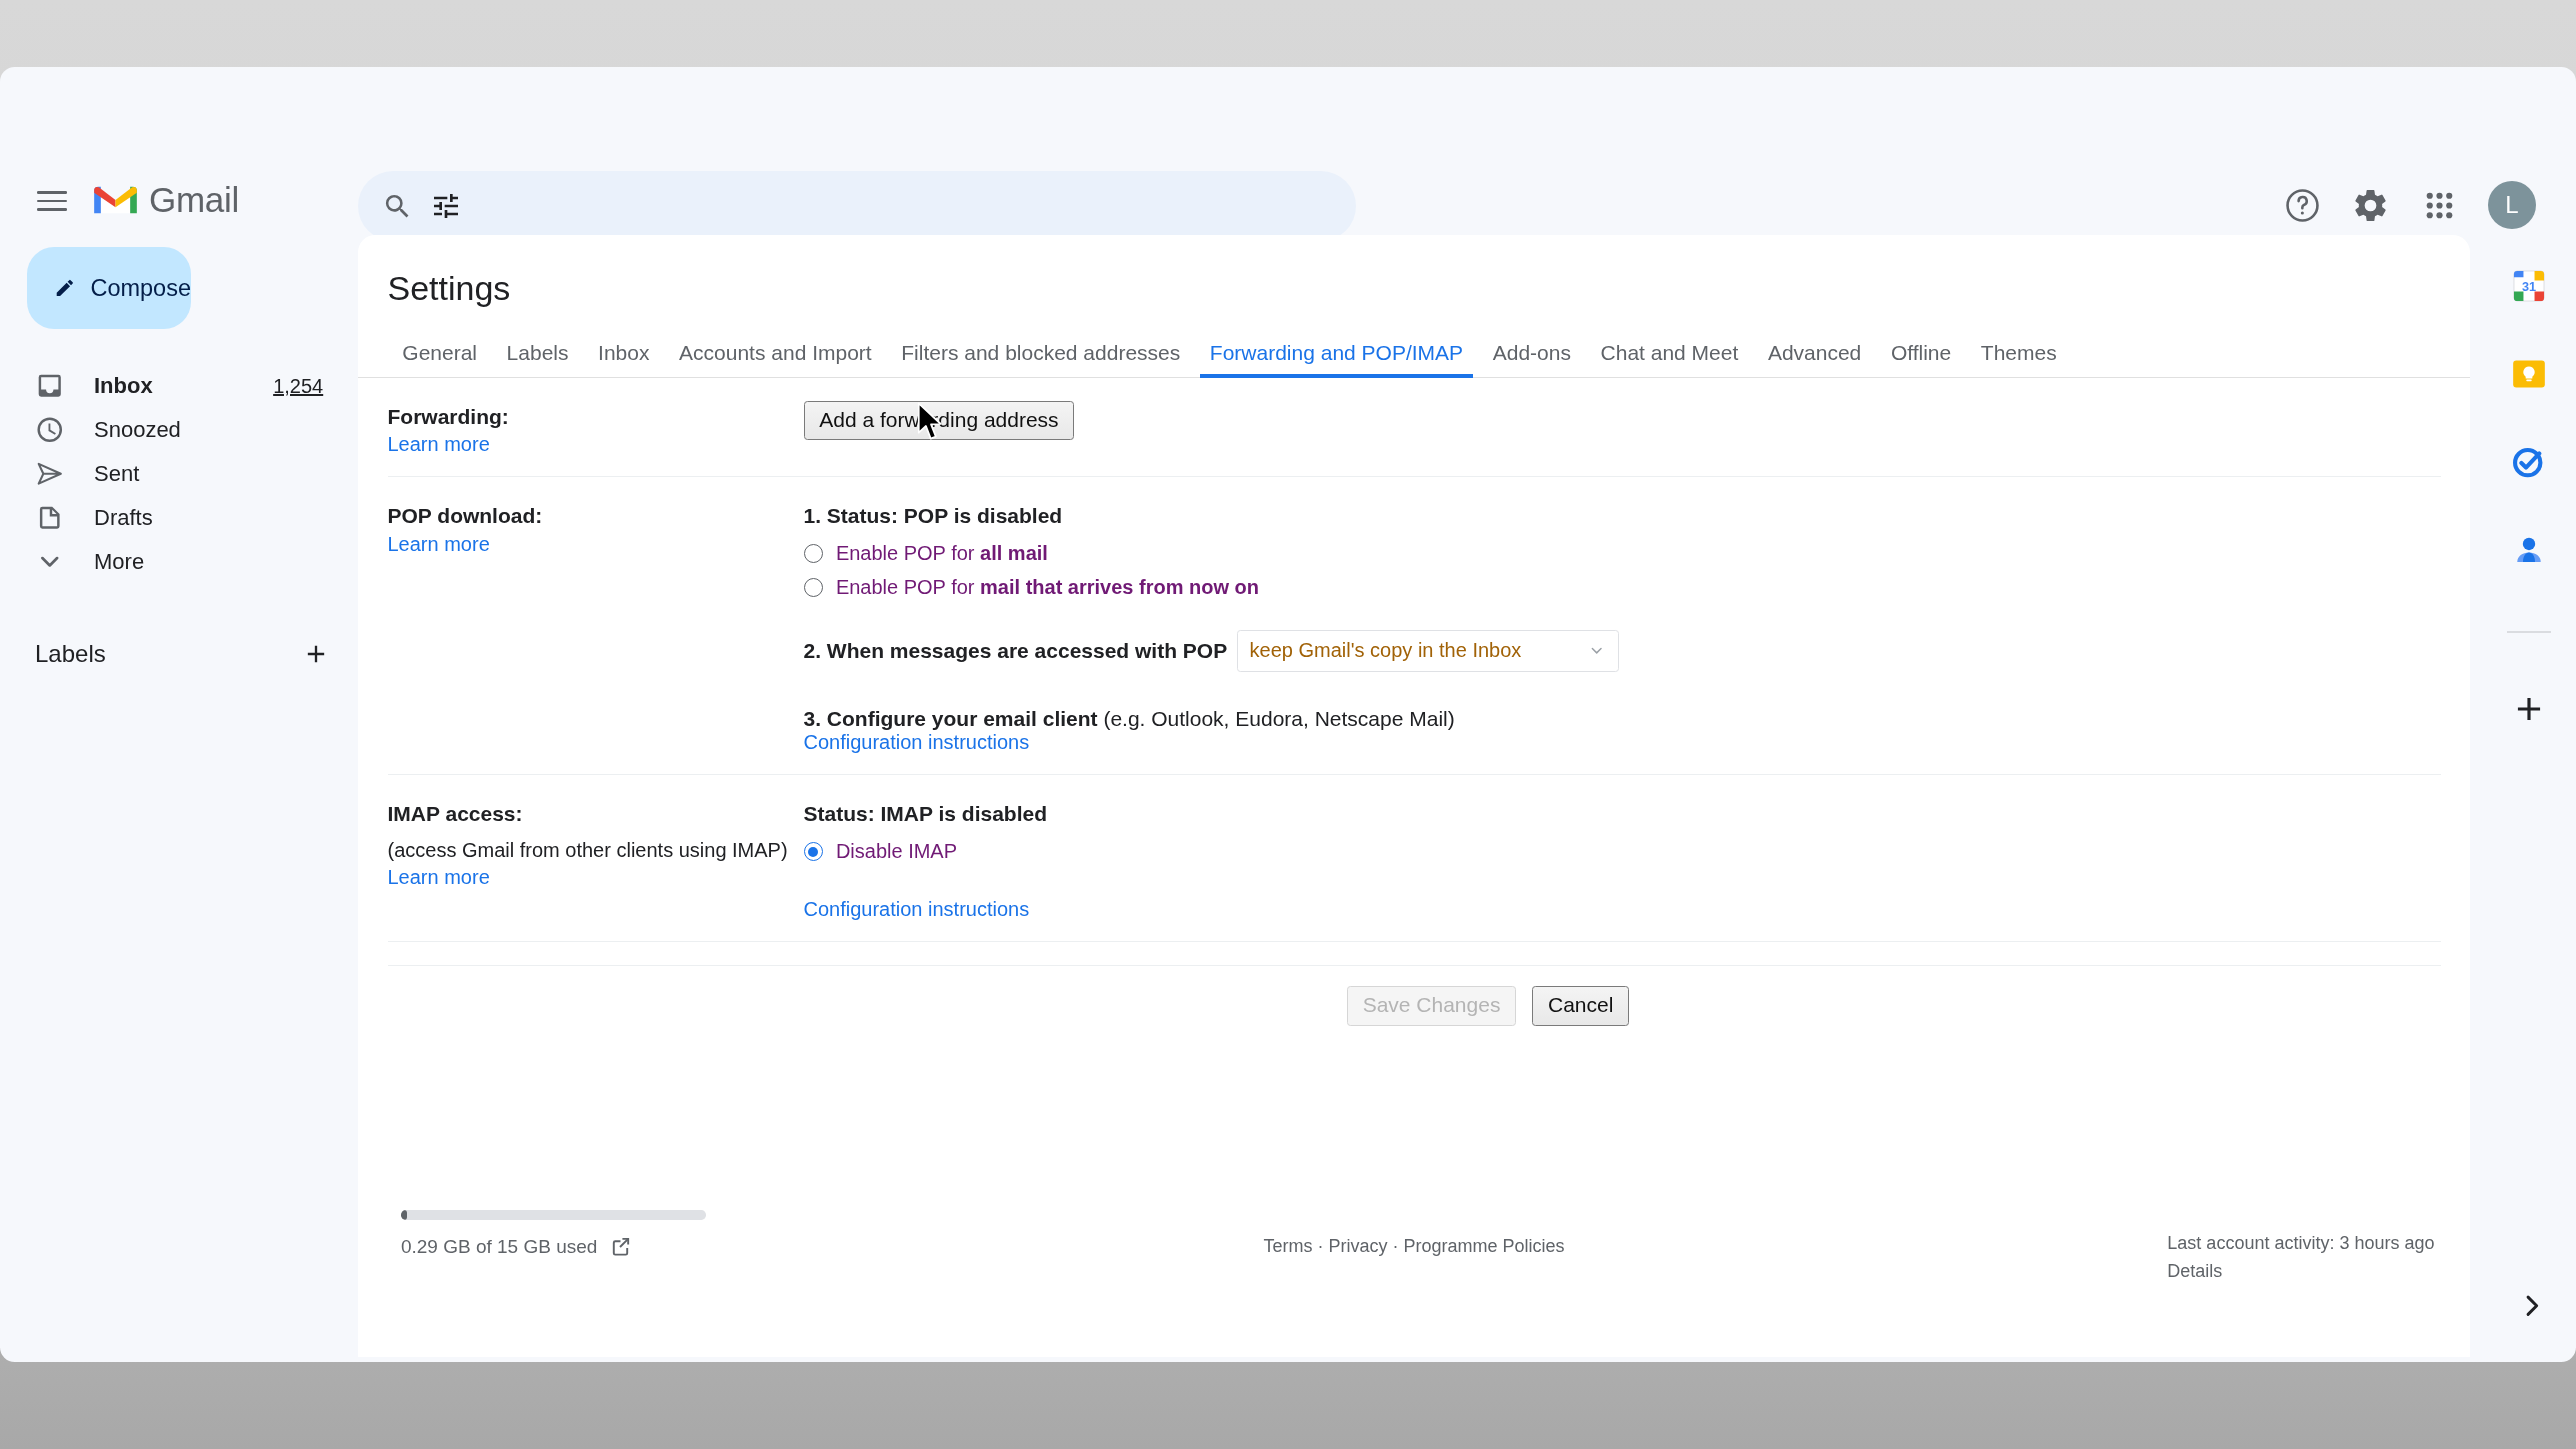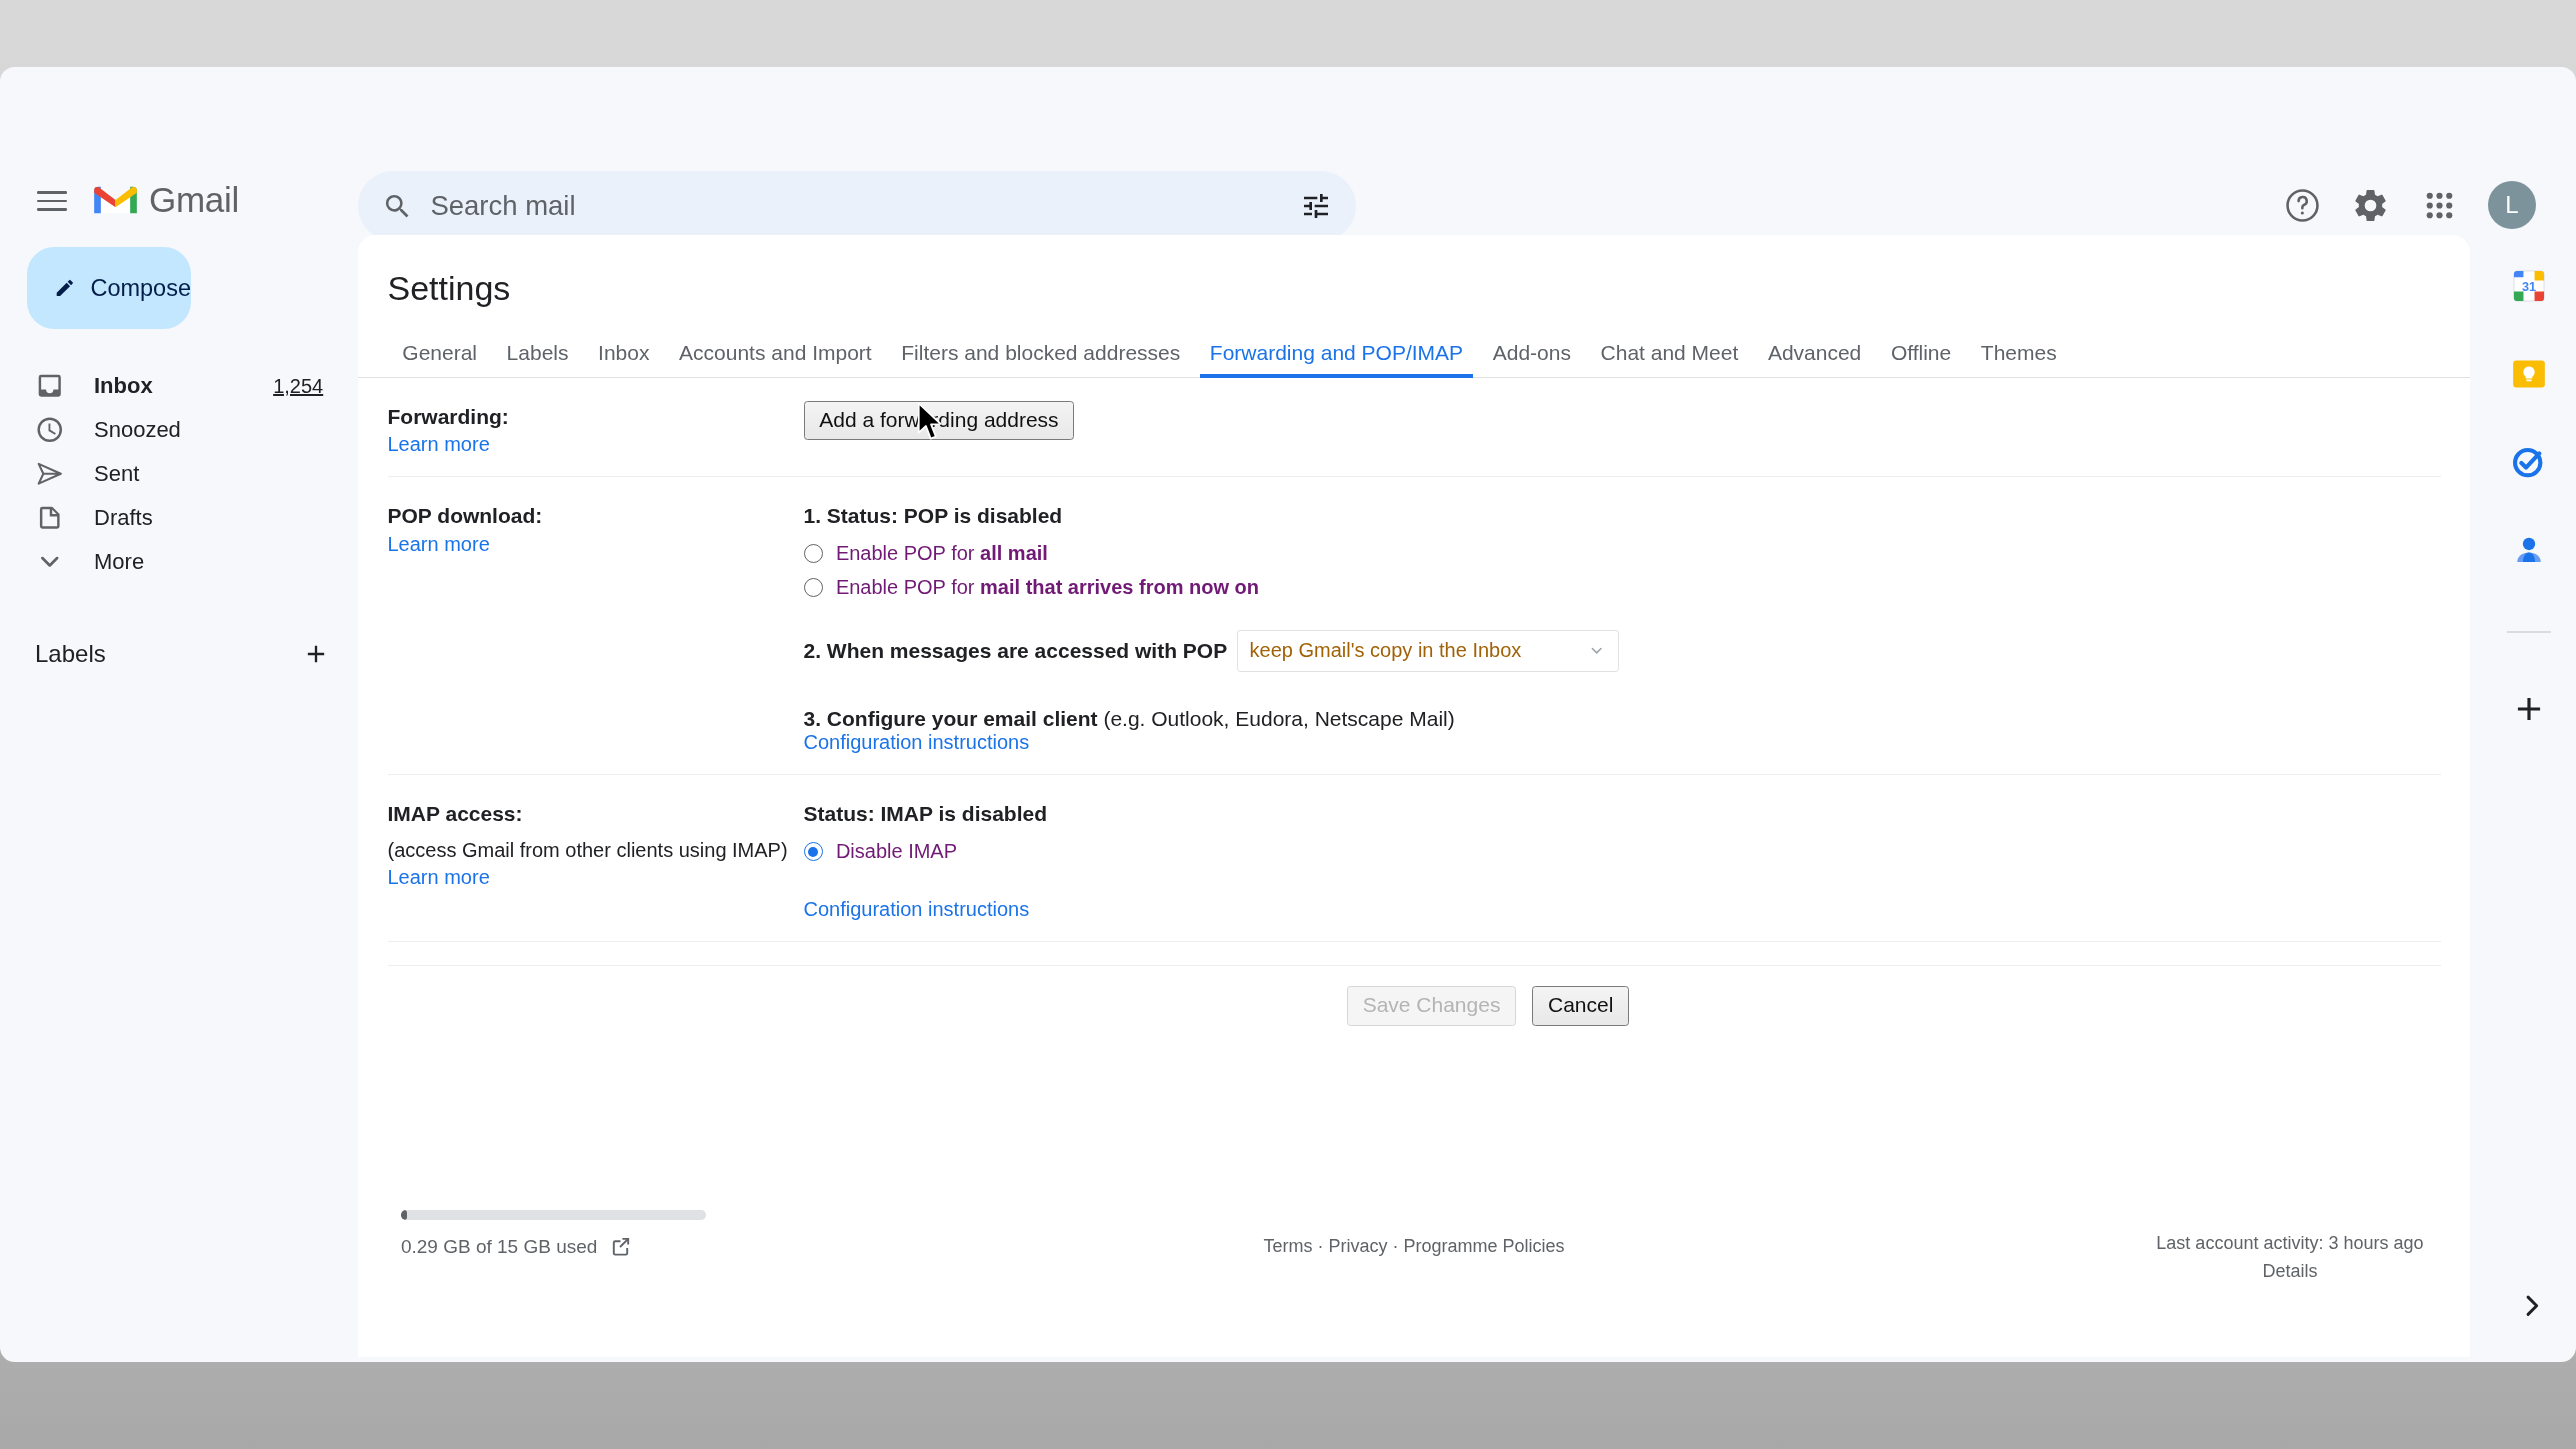--- a/index.html
+++ b/index.html
@@ -234,22 +234,22 @@
     font-size: 19px; color: #5f6368;
     display: flex; align-items: center; gap: 12px;
   }
   .ext-icon { width: 23px; height: 23px; cursor: pointer; }
   #footer-links {
     position: absolute; left: 50%; transform: translateX(-50%); top: 35px;
     font-size: 18px; color: #5f6368; white-space: nowrap;
   }
   #footer-links .fl { cursor: pointer; }
   #footer-right {
-    position: absolute; right: 17px; top: 32px;
-    text-align: center;
+    position: absolute; right: 6px; top: 32px;
+    text-align: left;
   }
   #last-activity { font-size: 18px; color: #5f6368; }
   #details-link { font-size: 18px; color: #5f6368; margin-top: 6.7px; cursor: pointer; }
 
   
   #cursor {
     position: absolute; left: 916px; top: 335px;
     width: 29.5px; height: 40px; pointer-events: none; z-index: 99;
   }
 </style>
@@ -275,21 +275,20 @@
       <path d="M64 10 Q64 3 57 5 L32 24 L32 35 L64 13 Z" fill="#fbbc04"></path>
       <path d="M10 44 L10 12 L32 28 L54 12 L54 44 L44 44 L44 24 L32 33 L20 24 L20 44 Z" fill="#fff" opacity="0"></path>
     </svg>
     <span class="gmail-word">Gmail</span>
   </div>
 
   <div id="search-bar">
     <svg class="search-icon" viewBox="0 0 24 24" fill="#5f6368">
       <path d="M15.5 14h-.79l-.28-.27A6.47 6.47 0 0 0 16 9.5 6.5 6.5 0 1 0 9.5 16c1.61 0 3.09-.59 4.23-1.57l.27.28v.79l5 4.99L20.49 19zm-6 0C7.01 14 5 11.99 5 9.5S7.01 5 9.5 5 14 7.01 14 9.5 11.99 14 9.5 14z"></path>
     </svg>
-    <span id="search-input-text">Search mail</span>
     <svg class="tune-icon" viewBox="0 0 24 24" fill="#202124">
       <path d="M3 17v2h6v-2H3zM3 5v2h10V5H3zm10 16v-2h8v-2h-8v-2h-2v6h2zM7 9v2H3v2h4v2h2V9H7zm14 4v-2H11v2h10zm-6-4h2V7h4V5h-4V3h-2v6z"></path>
     </svg>
   </div>
 
   <div id="header-actions">
     <svg class="hdr-icon" viewBox="0 0 24 24" fill="none" stroke="#5f6368" stroke-width="1.6">
       <circle cx="12" cy="12" r="9.2"></circle>
       <path d="M9.6 9.3a2.5 2.5 0 1 1 3.2 2.4c-.7.3-.9.8-.9 1.6v.4" stroke-linecap="round"></path>
       <circle cx="11.9" cy="16.6" r="0.95" fill="#5f6368" stroke="none"></circle>

